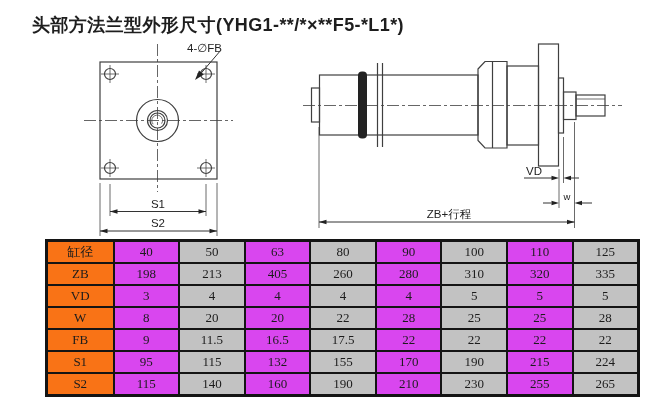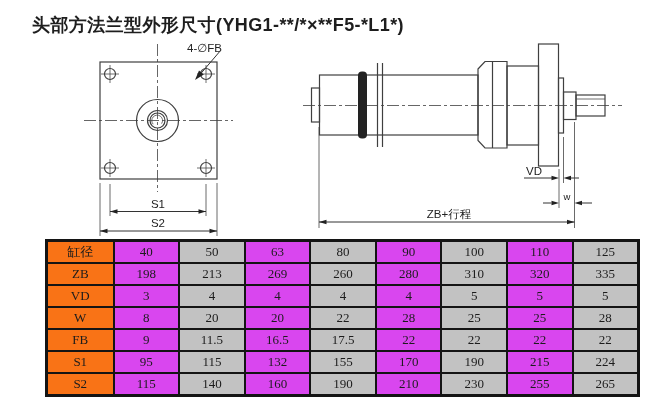--- a/index.html
+++ b/index.html
@@ -194,21 +194,21 @@
             <td class="shade">80</td>
             <td>90</td>
             <td class="shade">100</td>
             <td>110</td>
             <td class="shade">125</td>
           </tr>
           <tr>
             <th>ZB</th>
             <td>198</td>
             <td class="shade">213</td>
-            <td>269</td>
+            <td>405</td>
             <td class="shade">260</td>
             <td>280</td>
             <td class="shade">310</td>
             <td>320</td>
             <td class="shade">335</td>
           </tr>
           <tr>
             <th>VD</th>
             <td>3</td>
             <td class="shade">4</td>

